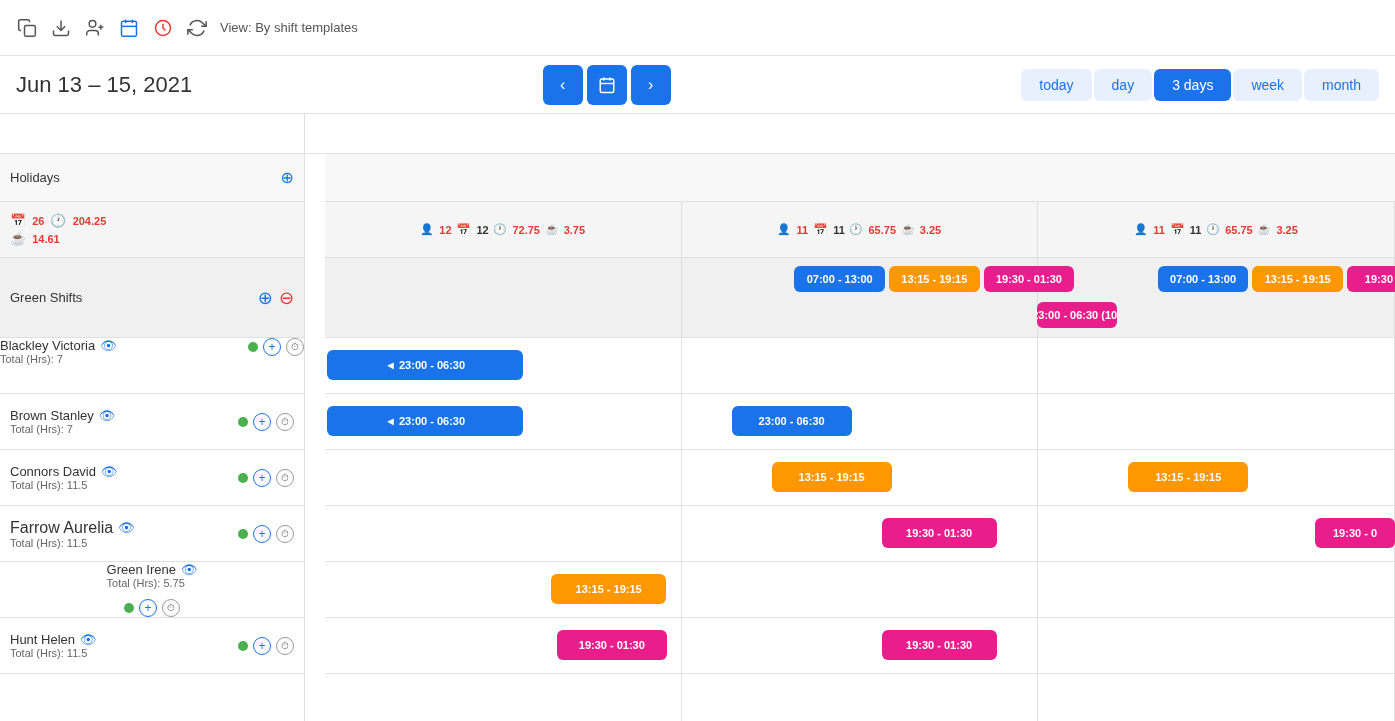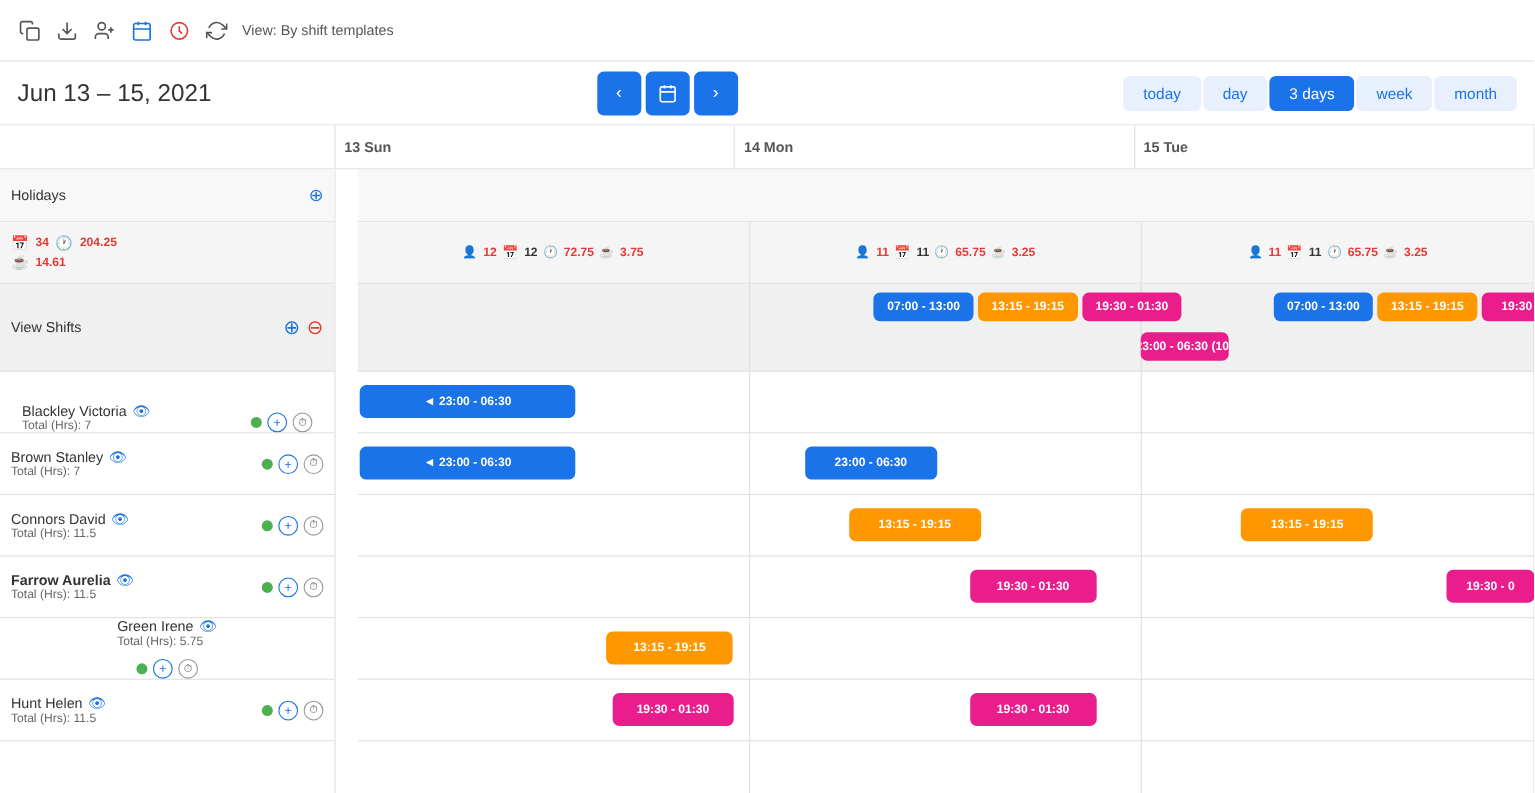--- a/index.html
+++ b/index.html
@@ -103,60 +103,55 @@
       <button class="view-btn">today</button>
       <button class="view-btn">day</button>
       <button class="view-btn active">3 days</button>
       <button class="view-btn">week</button>
       <button class="view-btn">month</button>
     </div>
   </div>
 
   <div style="display:flex; border-bottom:1px solid #e0e0e0; height:40px; background:#fff;">
     <div style="width:305px; min-width:305px; border-right:1px solid #e0e0e0;"></div>
-    <div style="flex:1; display:flex;">
-      <div class="day-col-header" style="flex:1; display:flex; align-items:center; padding-left:8px; font-weight:600; color:#555; font-size:13px; border-right:1px solid #e0e0e0;">13 Sun</div>
-      <div class="day-col-header" style="flex:1; display:flex; align-items:center; padding-left:8px; font-weight:600; color:#555; font-size:13px; border-right:1px solid #e0e0e0;">14 Mon</div>
-      <div class="day-col-header" style="flex:1; display:flex; align-items:center; padding-left:8px; font-weight:600; color:#555; font-size:13px; border-right:1px solid #e0e0e0;">15 Tue</div>
-    </div>
   </div>
 
   <div style="display:flex; overflow-y:auto; height:calc(721px - 56px - 58px - 40px);gap:20px;">
 
     <div style="width:305px; min-width:305px; border-right:1px solid #e0e0e0; flex-shrink:0;">
 
       <div style="height:48px; border-bottom:1px solid #e0e0e0; background:#f8f8f8; display:flex; align-items:center; justify-content:space-between; padding:0 10px;">
         <span style="font-weight:500;">Holidays</span>
         <span style="color:#1a73e8; font-size:16px;">⊕</span>
       </div>
 
       <div style="height:56px; border-bottom:1px solid #e0e0e0; background:#f5f5f5; display:flex; align-items:center; padding:0 10px; gap:10px;">
         <div style="display:flex; flex-direction:column; gap:3px;">
           <div style="display:flex; align-items:center; gap:6px; font-size:11px;">
             <span style="color:#888; font-size:13px;">📅</span>
-            <span style="color:#e53935; font-weight:600;">34</span>
+            <span style="color:#e53935; font-weight:600;">26</span>
             <span style="color:#888; font-size:13px;">🕐</span>
             <span style="color:#e53935; font-weight:600;">204.25</span>
           </div>
           <div style="display:flex; align-items:center; gap:6px; font-size:11px;">
             <span style="color:#888; font-size:13px;">☕</span>
             <span style="color:#e53935; font-weight:600;">14.61</span>
           </div>
         </div>
       </div>
 
       <div style="height:80px; border-bottom:1px solid #e0e0e0; background:#f0f0f0; display:flex; align-items:center; justify-content:space-between; padding:0 10px;">
-        <span style="font-weight:500;">View Shifts</span>
+        <span style="font-weight:500;">Green Shifts</span>
         <div style="display:flex; gap:6px; align-items:center;">
           <span style="color:#1a73e8; font-size:18px; cursor:pointer;">⊕</span>
           <span style="color:#e53935; font-size:18px; cursor:pointer;">⊖</span>
         </div>
       </div>
 
-      <div style="height:56px; border-bottom:1px solid #e0e0e0; display:flex; align-items:flex-end; padding:0 20px; justify-content:space-between;">
+      <div style="height:56px; border-bottom:1px solid #e0e0e0; display:flex; align-items:flex-start; padding:0 0; justify-content:space-between;">
         <div>
           <div style="display:flex; align-items:center; gap:5px;">
             <span style="font-weight:500; font-size:13px;">Blackley Victoria</span>
             <span style="color:#1a73e8; cursor:pointer;">👁</span>
           </div>
           <div style="font-size:11px; color:#666;">Total (Hrs): 7</div>
         </div>
         <div style="display:flex; align-items:center; gap:5px;">
           <span style="width:10px;height:10px;border-radius:50%;background:#4caf50;display:inline-block;"></span>
           <span style="color:#1a73e8; border:1.5px solid #1a73e8; border-radius:50%; width:18px; height:18px; display:inline-flex; align-items:center; justify-content:center; font-size:12px; cursor:pointer;">+</span>
@@ -190,21 +185,21 @@
         <div style="display:flex; align-items:center; gap:5px;">
           <span style="width:10px;height:10px;border-radius:50%;background:#4caf50;display:inline-block;"></span>
           <span style="color:#1a73e8; border:1.5px solid #1a73e8; border-radius:50%; width:18px; height:18px; display:inline-flex; align-items:center; justify-content:center; font-size:12px; cursor:pointer;">+</span>
           <span style="color:#666; border:1.5px solid #999; border-radius:50%; width:18px; height:18px; display:inline-flex; align-items:center; justify-content:center; font-size:10px; cursor:pointer;">⏱</span>
         </div>
       </div>
 
       <div style="height:56px; border-bottom:1px solid #e0e0e0; display:flex; align-items:center; padding:0 10px; justify-content:space-between;">
         <div>
           <div style="display:flex; align-items:center; gap:5px;">
-            <span style="font-weight:700; font-size:13px;">Farrow Aurelia</span>
+            <span style="font-weight:400; font-size:16px;">Farrow Aurelia</span>
             <span style="color:#1a73e8; cursor:pointer;">👁</span>
           </div>
           <div style="font-size:11px; color:#666;">Total (Hrs): 11.5</div>
         </div>
         <div style="display:flex; align-items:center; gap:5px;">
           <span style="width:10px;height:10px;border-radius:50%;background:#4caf50;display:inline-block;"></span>
           <span style="color:#1a73e8; border:1.5px solid #1a73e8; border-radius:50%; width:18px; height:18px; display:inline-flex; align-items:center; justify-content:center; font-size:12px; cursor:pointer;">+</span>
           <span style="color:#666; border:1.5px solid #999; border-radius:50%; width:18px; height:18px; display:inline-flex; align-items:center; justify-content:center; font-size:10px; cursor:pointer;">⏱</span>
         </div>
       </div>

